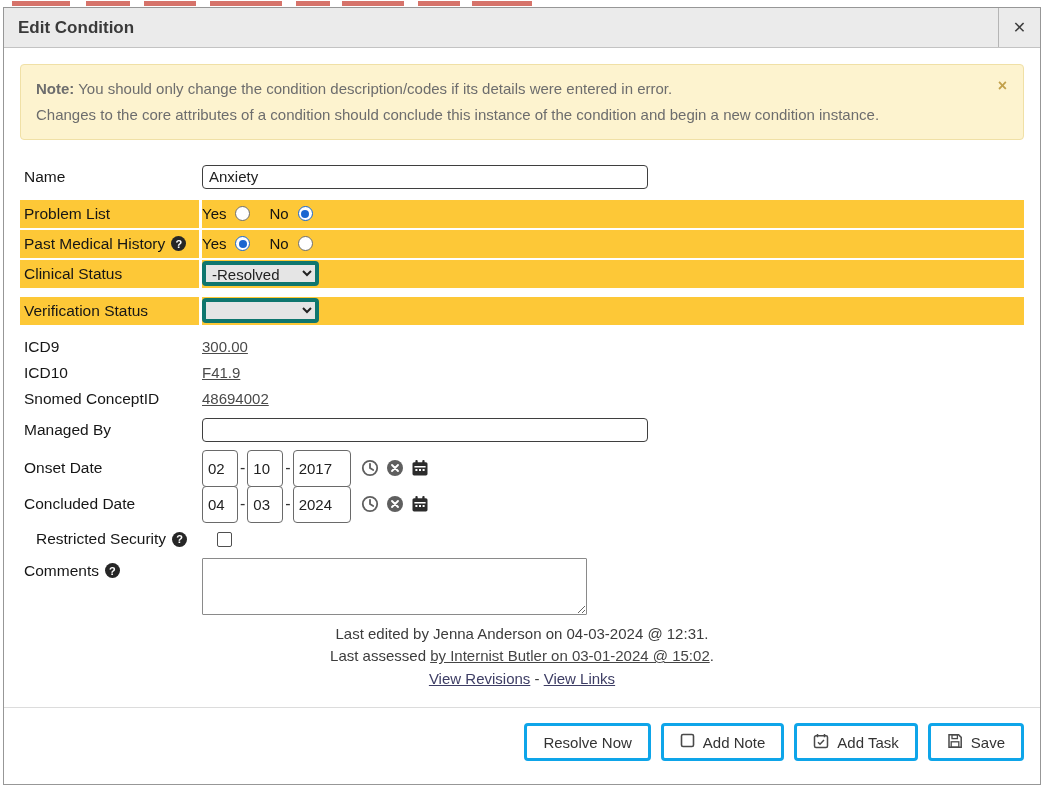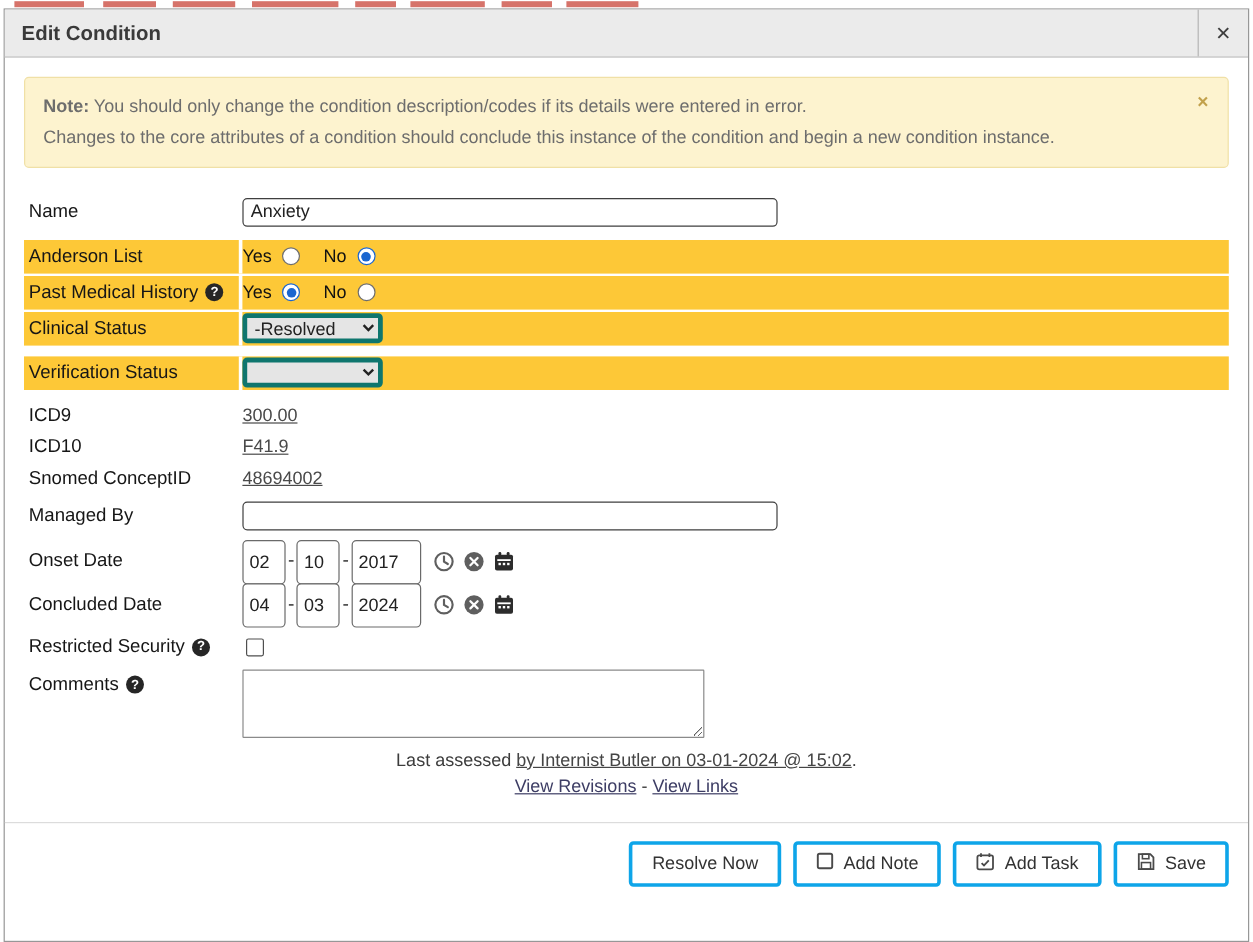--- a/index.html
+++ b/index.html
@@ -33,21 +33,21 @@
     display: flex; align-items: center; }
   .row-field { flex: 1; display: flex; align-items: center; }
   .hl { background: #fdc837; height: 28px; margin-bottom: 2px; }
   .hl .row-label { border-right: 3px solid #fff; height: 100%; }
 
   #row-name { margin-top: 22px; margin-bottom: 8px; height: 30px; }
   #row-verification { margin-top: 9px; margin-bottom: 9px; }
   .code-row { height: 23.5px; }
   #row-managed { margin: 3px 0 9px; height: 30px; }
   .date-row { margin-bottom: 7px; height: 29px; }
-  #row-restricted { margin-bottom: 5px; height: 27px; }
+  #row-restricted { margin-bottom: 5px; height: 27px; margin-left: 12px; }
   #row-comments { align-items: flex-start; margin-bottom: 8px; }
   #row-comments .row-label { padding-top: 4px; }
 
   .text-wide { width: 446px; height: 24px; border: 1.5px solid #3f3f3f; border-radius: 4px;
     padding: 0 6px; font-size: 15px; color: #222; font-family: inherit; outline: none; }
 
   .help-icon { width: 15px; height: 15px; border-radius: 50%; background: #262626; color: #fff;
     font-size: 11px; font-weight: 700; display: inline-flex; align-items: center; justify-content: center;
     margin-left: 6px; flex-shrink: 0; cursor: pointer; }
 
@@ -121,21 +121,21 @@
     </div>
 
     <div class="row" id="row-name">
       <div class="row-label">Name</div>
       <div class="row-field">
         <input class="text-wide" type="text" value="Anxiety" style="">
       </div>
     </div>
 
     <div class="row hl">
-      <div class="row-label">Anderson List</div>
+      <div class="row-label">Problem List</div>
       <div class="row-field">
         <span class="yn-label">Yes</span>
         <span class="radio"></span>
         <span class="yn-gap"></span>
         <span class="yn-label">No</span>
         <span class="radio checked"></span>
       </div>
     </div>
 
     <div class="row hl">
@@ -280,20 +280,21 @@
       <div class="row-label">
         <span>Comments</span>
         <span class="help-icon">?</span>
       </div>
       <div class="row-field">
         <textarea style=""></textarea>
       </div>
     </div>
 
     <div class="meta-block">
+      <div>Last edited by Jenna Anderson on 04-03-2024 @ 12:31.</div>
       <div>
         <span>Last assessed </span><a class="meta-link">by Internist Butler on 03-01-2024 @ 15:02</a><span>.</span>
       </div>
       <div>
         <a class="view-link">View Revisions</a><span> - </span><a class="view-link">View Links</a>
       </div>
     </div>
 
     <div class="divider"></div>
 

